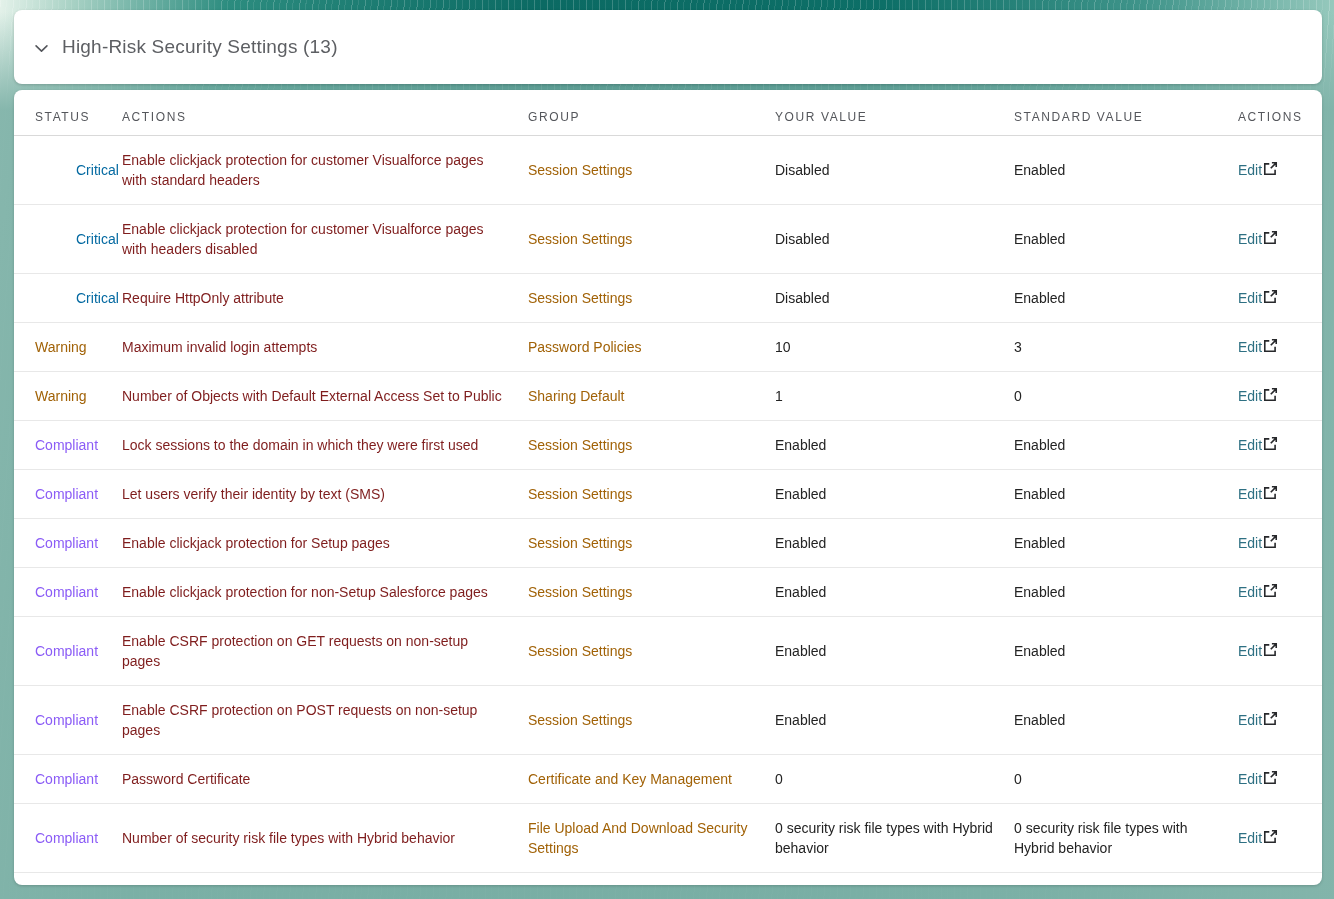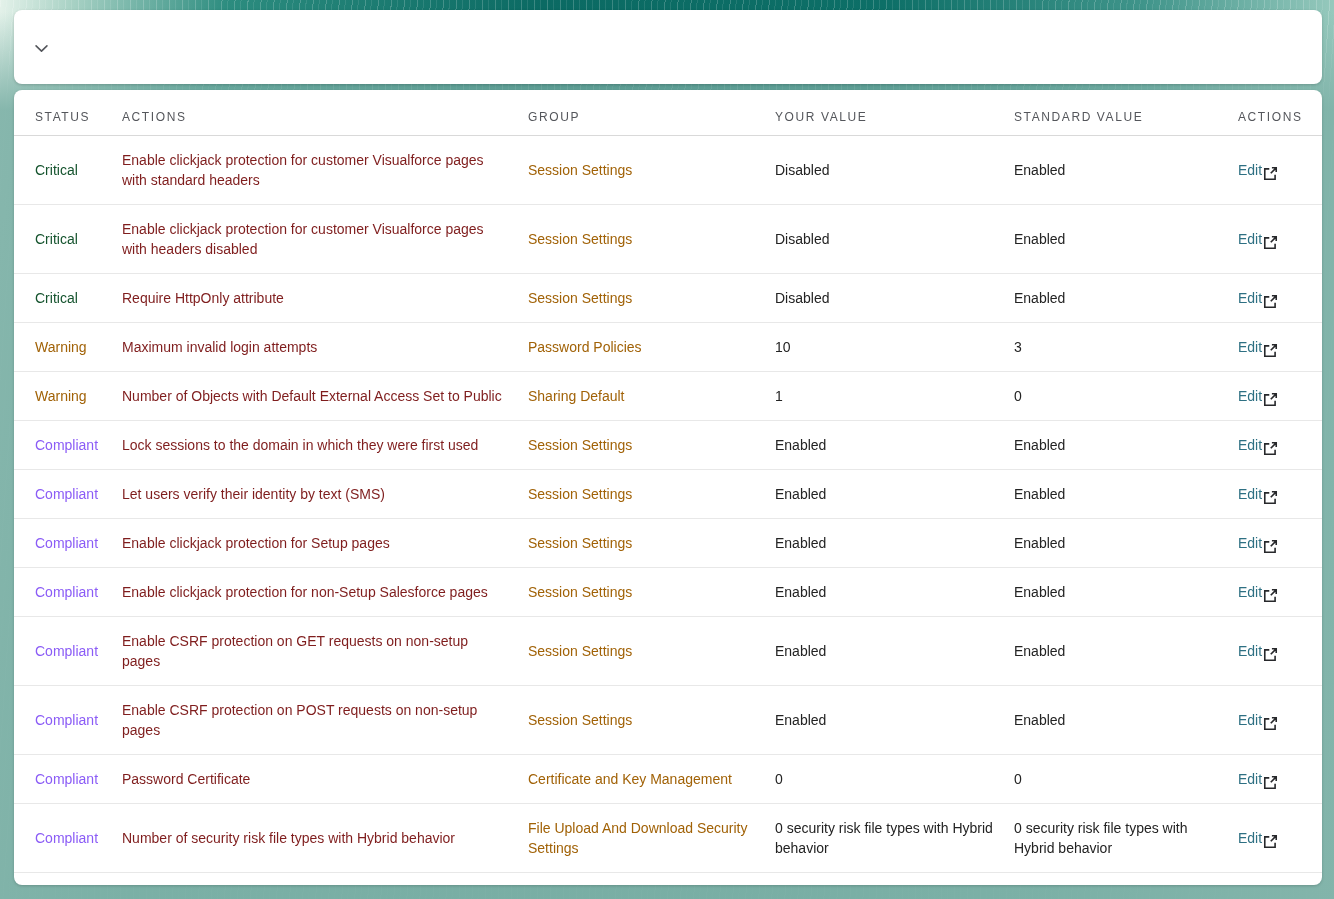--- a/index.html
+++ b/index.html
@@ -40,41 +40,42 @@
   }
   col.c-status{width:108px;}
   col.c-setting{width:406px;}
   col.c-group{width:247px;}
   col.c-yours{width:239px;}
   col.c-std{width:224px;}
   col.c-actions{width:84px;}
   th:first-child,td:first-child{padding-left:21px;}
   td.setting-cell{padding-right:22px;color:#7f1d1d;}
   .status{font-size:14px;}
-  .status.critical{color:#14532d;}
+  .status.critical{color:#0369a1;margin-left:41px;}
   .status.warning{color:#a16207;}
   .status.compliant{color:#8b5cf6;}
   a.link{color:#a16207;text-decoration:none;cursor:pointer;text-align:right;}
   .edit-link{
     color:#2e7083;text-decoration:none;cursor:pointer;
-    display:inline-flex;align-items:flex-end;gap:1px;white-space:nowrap;
+    display:inline-flex;align-items:flex-start;gap:1px;white-space:nowrap;
   }
   .ext-icon{display:inline-flex;position:relative;top:1px;}
 </style>
 </head>
 <body>
 
 <div class="page">
 
   <div class="card section-header">
     <span class="chevron">
       <svg width="15" height="15" viewBox="0 0 16 16">
         <path d="M2.2 5.2 L8 10.8 L13.8 5.2" fill="none" stroke="#54565b" stroke-width="1.7" stroke-linecap="round" stroke-linejoin="round"></path>
       </svg>
     </span>
+    <span class="section-title">High-Risk Security Settings (13)</span>
   </div>
 
   <div class="card table-card">
     <table>
       <colgroup>
         <col class="c-status">
           <col class="c-setting">
           <col class="c-group">
         <col class="c-yours">
           <col class="c-std">

